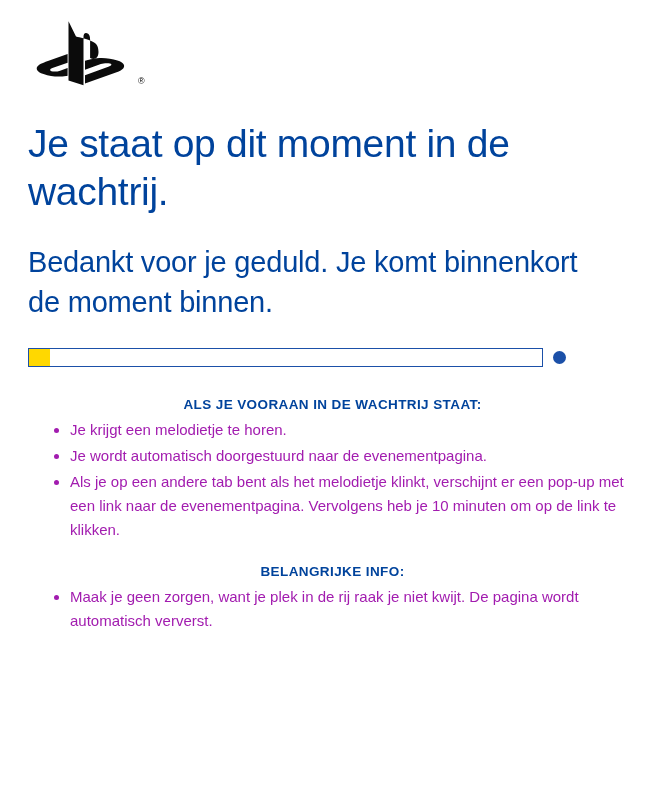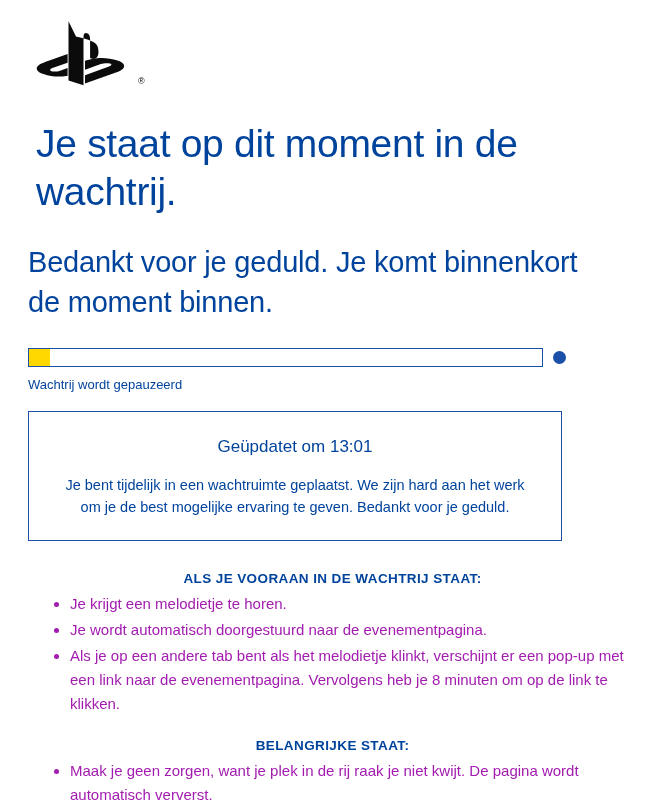--- a/index.html
+++ b/index.html
@@ -25,21 +25,21 @@
     height: 86px;
   }
   .ps-logo {
     display: block;
   }
   .ps-logo .reg {
     font-size: 9px;
   }
   
   h1.title {
-    margin: 34px 0 0 8px;
+    margin: 34px 0 0 0;
     font-weight: 400;
     font-size: 39px;
     line-height: 48px;
     letter-spacing: -0.3px;
     color: #00439c;
     max-width: 560px;
   }
   h2.subtitle {
     margin: 26px 0 0 0;
     font-weight: 400;
@@ -154,36 +154,31 @@
 
   <h1 class="title">Je staat op dit moment in de wachtrij.</h1>
   <h2 class="subtitle">Bedankt voor je geduld. Je komt binnenkort de moment binnen.</h2>
 
   <div class="progress-row">
     <div class="progress-track">
       <div class="progress-fill" style="width: 4%;"></div>
     </div>
     <span class="progress-dot"></span>
   </div>
-  <div class="progress-status">Wachtrij wordt gepauzeerd</div>
 
-  <div class="info-box">
-    <div class="info-heading">Geüpdatet om 13:01</div>
-    <div class="info-body">Je bent tijdelijk in een wachtruimte geplaatst. We zijn hard aan het werk om je de best mogelijke ervaring te geven. Bedankt voor je geduld.</div>
-  </div>
 
   <div class="section">
     <div class="section-heading">ALS JE VOORAAN IN DE WACHTRIJ STAAT:</div>
     <ul class="bullets">
       <li>Je krijgt een melodietje te horen.</li>
       <li>Je wordt automatisch doorgestuurd naar de evenementpagina.</li>
-      <li>Als je op een andere tab bent als het melodietje klinkt, verschijnt er een pop-up met een link naar de evenementpagina. Vervolgens heb je 8 minuten om op de link te klikken.</li>
+      <li>Als je op een andere tab bent als het melodietje klinkt, verschijnt er een pop-up met een link naar de evenementpagina. Vervolgens heb je 10 minuten om op de link te klikken.</li>
     </ul>
   </div>
 
   <div class="section">
-    <div class="section-heading">BELANGRIJKE STAAT:</div>
+    <div class="section-heading">BELANGRIJKE INFO:</div>
     <ul class="bullets">
       <li>Maak je geen zorgen, want je plek in de rij raak je niet kwijt. De pagina wordt automatisch ververst.</li>
     </ul>
   </div>
 
 </div>
 
 </body></html>

